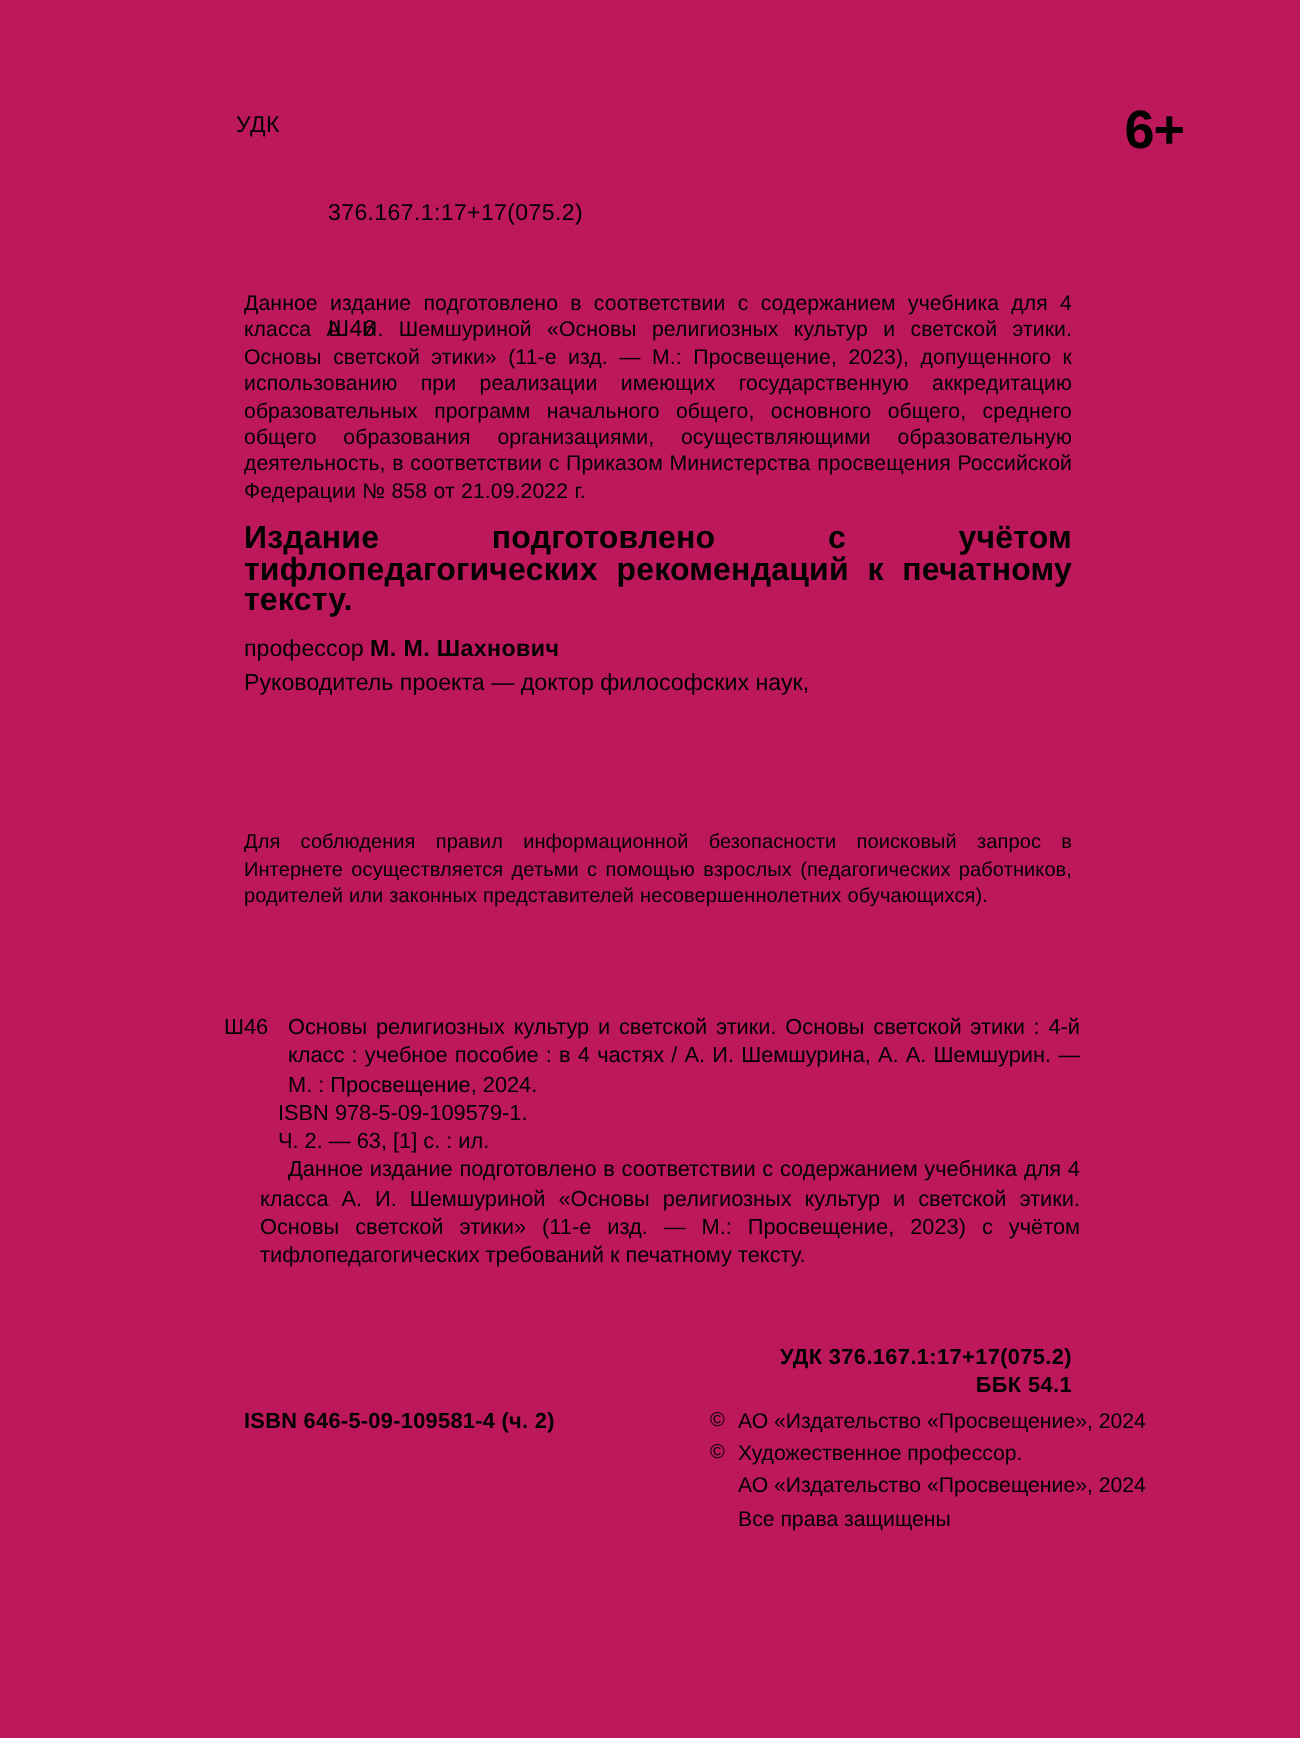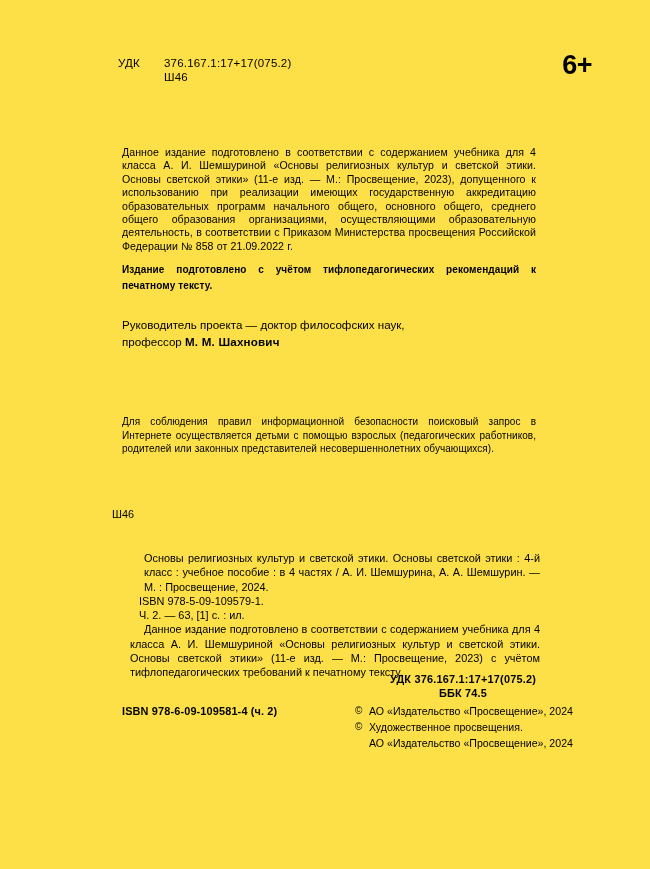--- a/index.html
+++ b/index.html
@@ -12,41 +12,42 @@
     height: 869px;
     position: relative;
     font-family: "Liberation Sans", "DejaVu Sans", sans-serif;
     color: #000000;
     overflow: hidden;
   }
 
   .page {
     position: absolute;
     inset: 0;
-    background: #fde047;
+    background: #be185d;
   }
 
   
   .class-block {
     position: absolute;
     left: 118px;
     top: 56px;
     font-size: 11.5px;
     line-height: 14px;
     white-space: nowrap;
   }
   .class-row {
     display: flex;
   }
   .class-key {
     width: 46px;
     letter-spacing: 0.2px;
   }
   .class-val {
     letter-spacing: 0.2px;
+    margin-top: 44px;
   }
 
   .age-mark {
     position: absolute;
     right: 58px;
     top: 52px;
     font-size: 27px;
     font-weight: bold;
     letter-spacing: -0.5px;
     line-height: 1;
@@ -73,21 +74,21 @@
     top: 146px;
   }
 
   
   #tiflo-note {
     top: 262px;
     width: 414px;
   }
   #tiflo-note p {
     font-weight: bold;
-    font-size: 10px;
+    font-size: 16px;
     line-height: 15.5px;
     text-align: justify;
     text-align-last: left;
     margin: 0;
     letter-spacing: 0.1px;
   }
 
   
   .credit-block {
     position: absolute;
@@ -132,21 +133,20 @@
     margin-top: 2px;
   }
   #biblio .bib-code {
     width: 32px;
     flex: 0 0 32px;
   }
   #biblio .bib-desc {
     flex: 1 1 auto;
     text-align: justify;
     text-align-last: left;
-    margin-top: 44px;
   }
   #biblio .bib-sub {
     margin-left: 27px;
   }
   #biblio .bib-para {
     margin-left: 18px;
     margin-top: 2px;
     text-align: justify;
     text-align-last: left;
   }
@@ -161,21 +161,21 @@
   }
 
   
   #udk-bottom {
     position: absolute;
     right: 114px;
     top: 672px;
     font-size: 10.9px;
     line-height: 14px;
     font-weight: bold;
-    text-align: center;
+    text-align: right;
     letter-spacing: 0.2px;
   }
 
   
   #isbn-list {
     position: absolute;
     left: 122px;
     top: 703px;
     font-size: 10.9px;
     line-height: 16.2px;
@@ -220,24 +220,24 @@
 
   <div class="body-block" id="intro-paragraph">
     <p class="just">Данное издание подготовлено в соответствии с содержанием учебника для 4 класса А. И. Шемшуриной «Основы религиозных культур и светской этики. Основы светской этики» (11-е изд. — М.: Просвещение, 2023), допущенного к использованию при реализации имеющих государственную аккредитацию образовательных программ начального общего, основного общего, среднего общего образования организациями, осуществляющими образовательную деятельность, в соответствии с Приказом Министерства просвещения Российской Федерации № 858 от 21.09.2022 г.</p>
   </div>
 
   <div class="body-block" id="tiflo-note">
     <p>Издание подготовлено с учётом тифлопедагогических рекомендаций к печатному тексту.</p>
   </div>
 
   <div class="credit-block" id="project-lead">
-    <div class="credit-line">Руководитель проекта — доктор философских наук,</div>
     <div class="credit-line">
       <span>профессор </span><span class="credit-name">М. М. Шахнович</span>
     </div>
+    <div class="credit-line">Руководитель проекта — доктор философских наук,</div>
   </div>
 
 
   <div class="body-block" id="safety-note">
     <p class="just">Для соблюдения правил информационной безопасности поисковый запрос в Интернете осуществляется детьми с помощью взрослых (педагогических работников, родителей или законных представителей несовершеннолетних обучающихся).</p>
   </div>
 
   <div id="biblio">
 
     <div class="bib-main">
@@ -249,35 +249,39 @@
     <div class="bib-sub">Ч. 2. — 63, [1] с. : ил.</div>
 
 
     <div class="bib-para-indent">
       <span class="ind"></span><span>Данное издание подготовлено в соответствии с содержанием учебника для 4 класса А. И. Шемшуриной «Основы религиозных культур и светской этики. Основы светской этики» (11-е изд. — М.: Просвещение, 2023) с учётом тифлопедагогических требований к печатному тексту.</span>
     </div>
   </div>
 
   <div id="udk-bottom">
     <div>УДК 376.167.1:17+17(075.2)</div>
-    <div>ББК 74.5</div>
+    <div>ББК 54.1</div>
   </div>
 
   <div id="isbn-list">
-    <div>ISBN 978-6-09-109581-4 (ч. 2)</div>
+    <div>ISBN 646-5-09-109581-4 (ч. 2)</div>
   </div>
 
   <div id="copyright">
     <div class="cp-row">
       <span class="cp-mark">©</span>
       <span>АО «Издательство «Просвещение», 2024</span>
     </div>
     <div class="cp-row">
       <span class="cp-mark">©</span>
-      <span>Художественное просвещения.</span>
+      <span>Художественное профессор.</span>
     </div>
     <div class="cp-row">
       <span class="cp-mark"></span>
       <span>АО «Издательство «Просвещение», 2024</span>
     </div>
+    <div class="cp-row">
+      <span class="cp-mark"></span>
+      <span>Все права защищены</span>
+    </div>
   </div>
 
 </div>
 
 </body></html>

